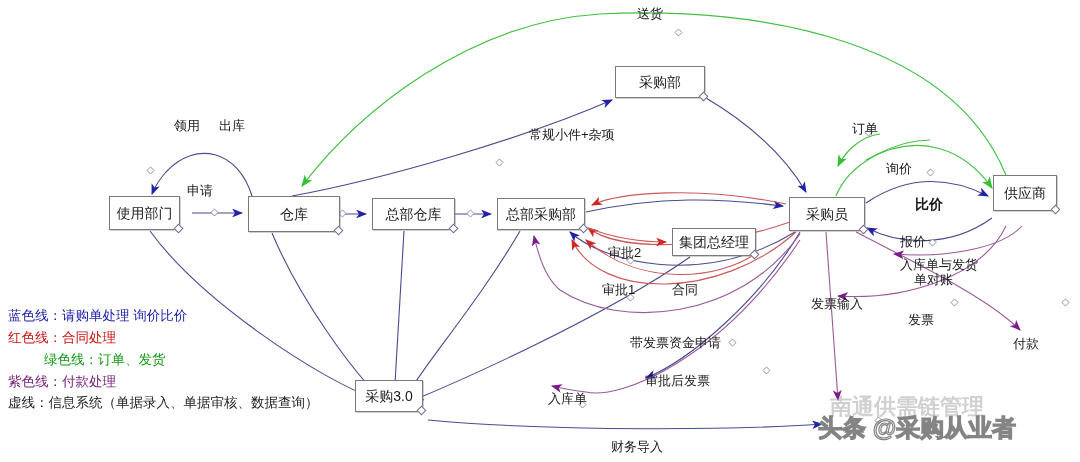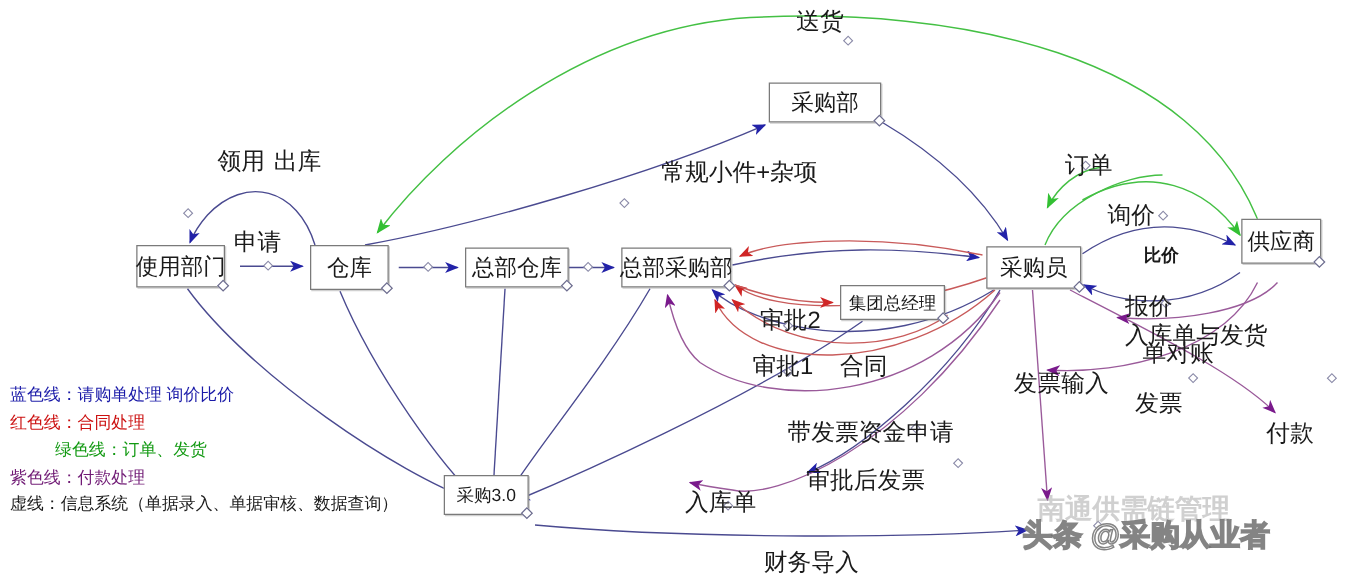--- a/index.html
+++ b/index.html
@@ -23,41 +23,41 @@
     top: 0;
     width: 1080px;
     height: 462px;
   }
   .node {
     position: absolute;
     box-sizing: border-box;
     border: 1px solid #7a7a7a;
     background: #ffffff;
     color: #1a1a1a;
-    font-size: 18px;
+    font-size: 14px;
     line-height: 1;
     display: flex;
     align-items: center;
     justify-content: center;
     white-space: nowrap;
     box-shadow: 1px 1px 0 rgba(120,120,120,0.35);
     z-index: 5;
   }
   .node .handle {
     position: absolute;
     width: 5px;
     height: 5px;
     background: #ffffff;
     border: 1px solid #6d6d8f;
     transform: rotate(45deg);
   }
   .node .handle.br { right: -3px; bottom: -3px; }
   .edge-label {
     position: absolute;
-    font-size: 19px;
+    font-size: 13px;
     line-height: 1.12;
     white-space: nowrap;
     color: #1a1a1a;
     z-index: 6;
   }
   .edge-label.bold { font-weight: bold; font-size: 14px; }
   .legend {
     position: absolute;
     left: 8px;
     top: 305px;
@@ -210,21 +210,21 @@
       <rect x="952" y="300" width="5" height="5" transform="rotate(45 954.5 302.5)"></rect>
       <rect x="1063" y="300" width="5" height="5" transform="rotate(45 1065.5 302.5)"></rect>
       <rect x="866" y="130" width="5" height="5" transform="rotate(45 868.5 132.5)"></rect>
     </g>
   </svg>
 
   <div class="node" style="left:109px; top:196px; width:71px; height:34px;">
     <span>使用部门</span>
     <i class="handle br"></i>
   </div>
-  <div class="node" style="left:248px; top:196px; width:63px; height:36px;">
+  <div class="node" style="left:248px; top:196px; width:92px; height:36px;">
     <span>仓库</span>
     <i class="handle br"></i>
   </div>
   <div class="node" style="left:372px; top:198px; width:83px; height:32px;">
     <span>总部仓库</span>
     <i class="handle br"></i>
   </div>
   <div class="node" style="left:497px; top:198px; width:88px; height:32px;">
     <span>总部采购部</span>
     <i class="handle br"></i>

